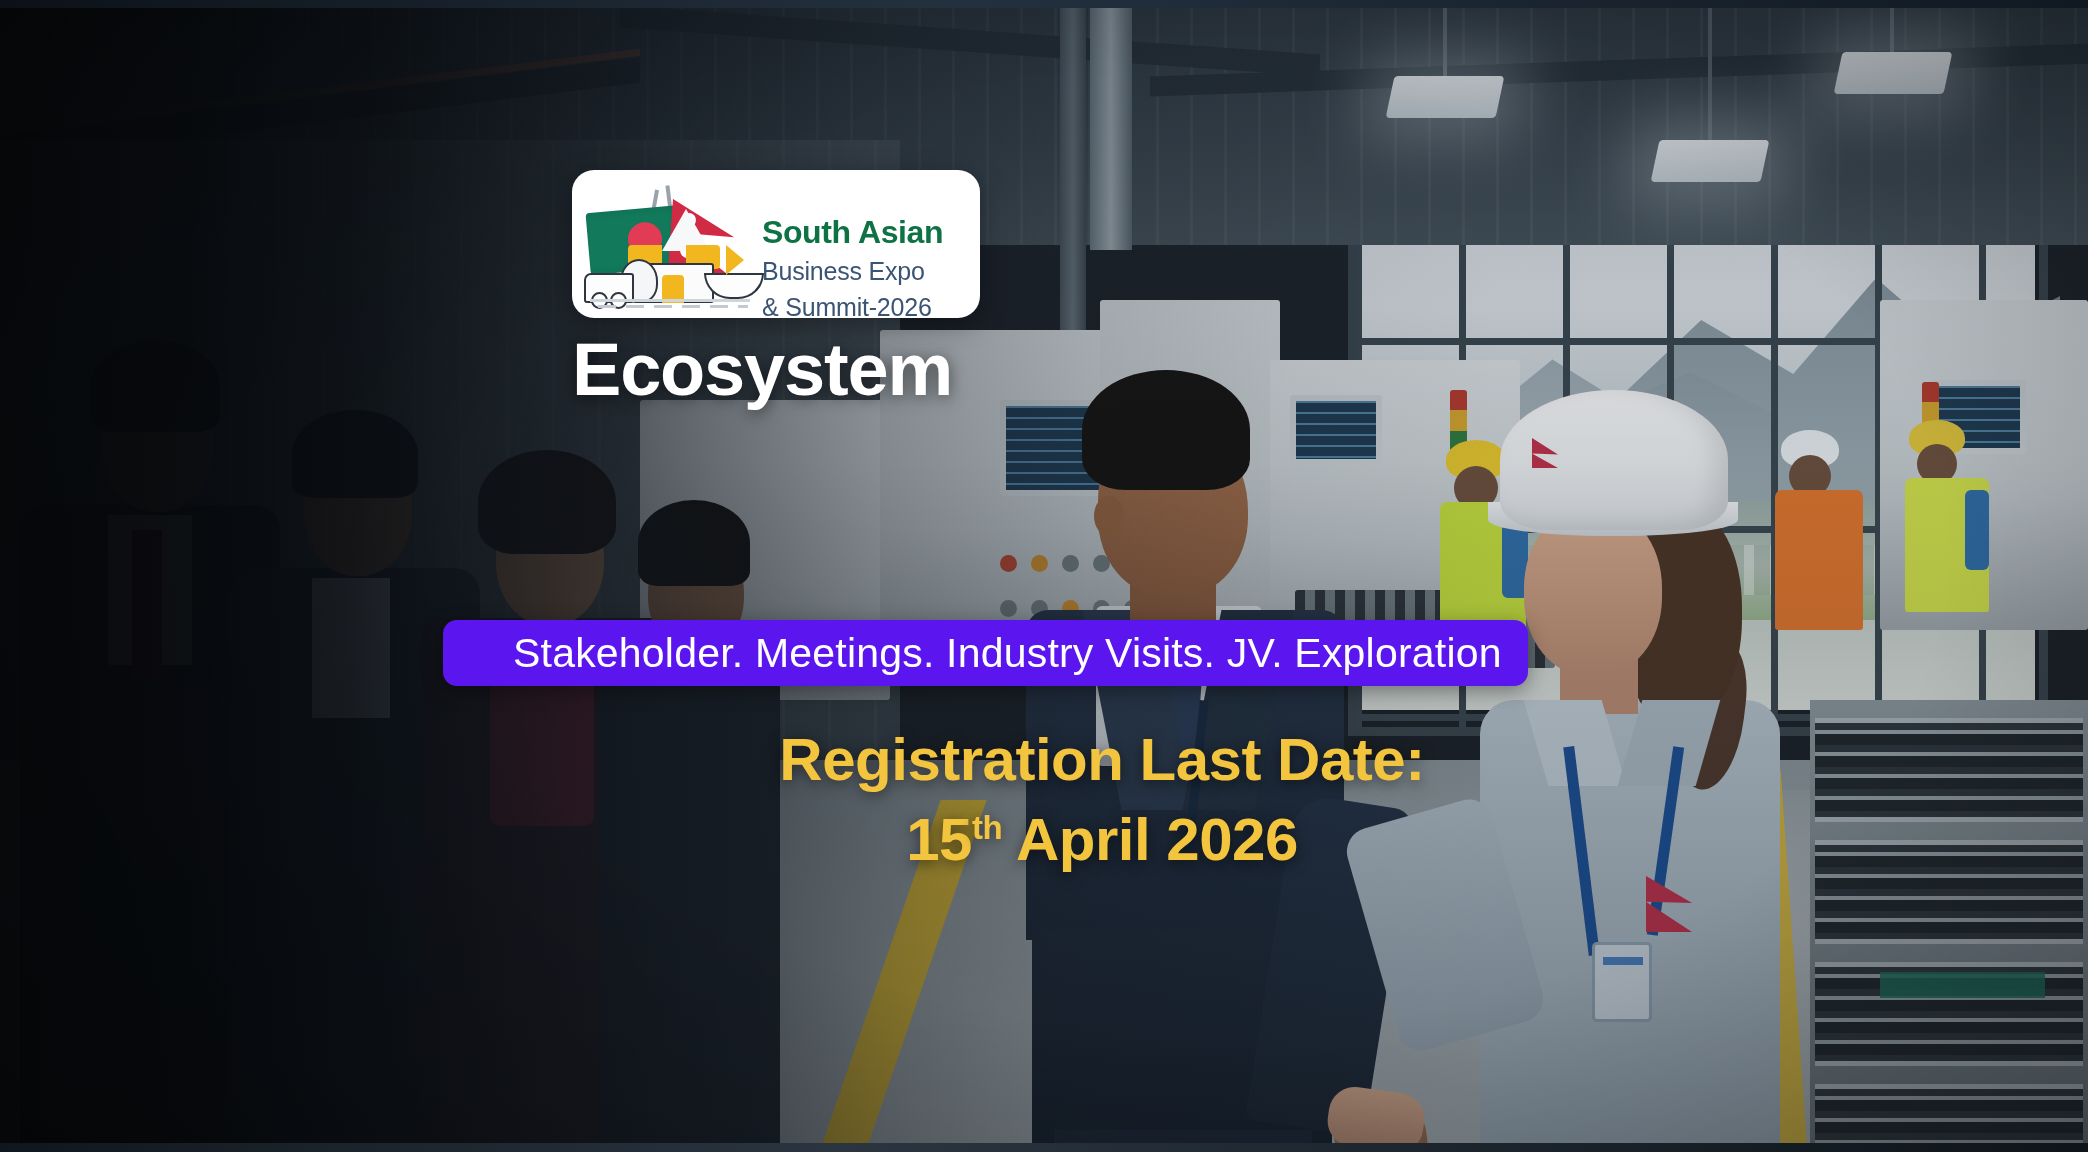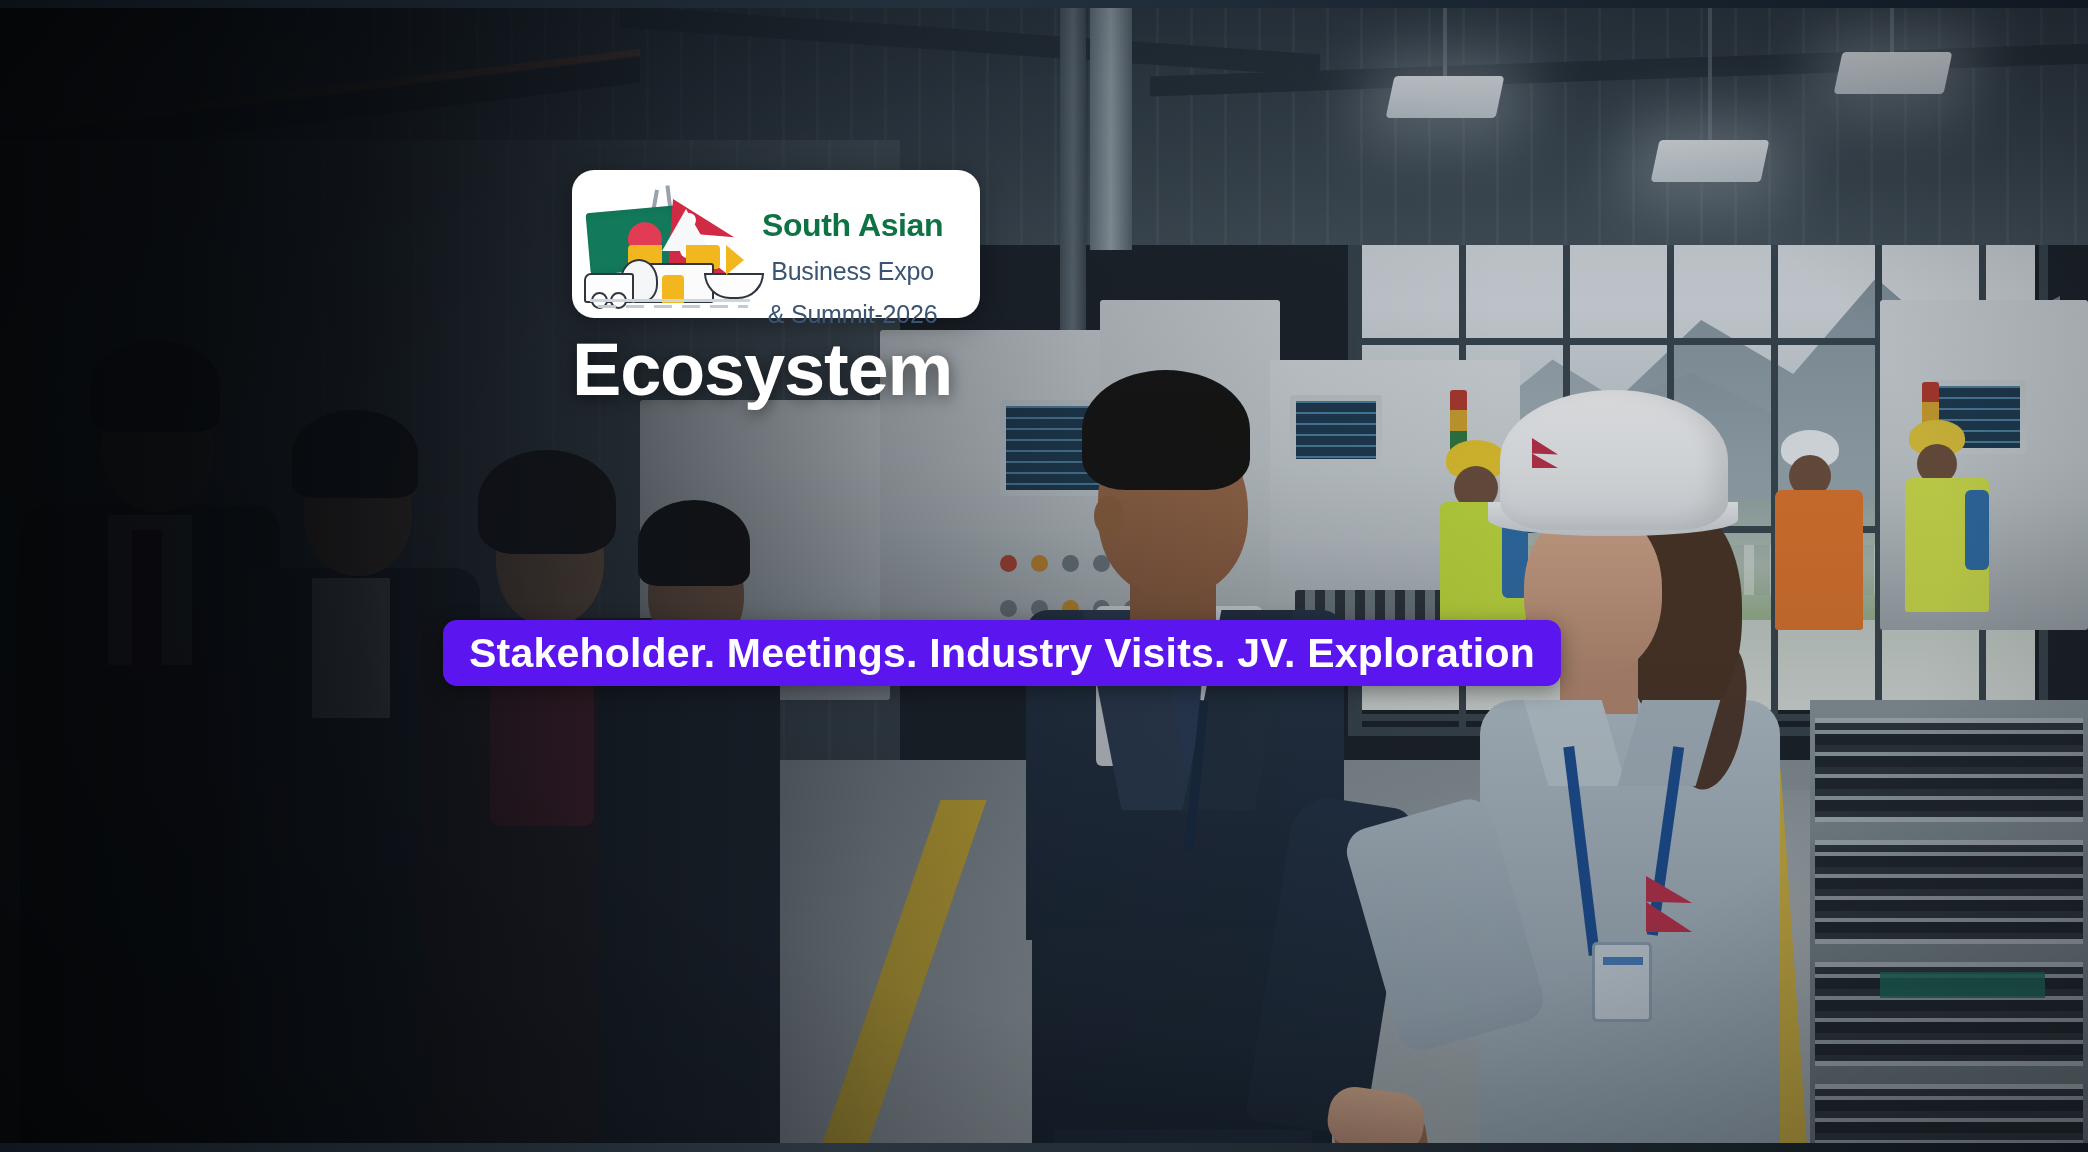--- a/index.html
+++ b/index.html
@@ -452,21 +452,21 @@
     box-shadow:0 6px 26px rgba(0,0,0,.34);
   }
   .logo-art { position:relative; width:172px; height:126px; flex:0 0 auto; }
   .logo-text { margin-left:6px; line-height:1.0; }
   .logo-line1 {
     font-size:32px; font-weight:bold; color:#0f7245; letter-spacing:-.4px;
     white-space:nowrap;
     margin-top:48px;
   }
   .logo-line2, .logo-line3 {
-    font-size:25px; color:#3a5474; letter-spacing:-.2px; white-space:nowrap; margin-top:18px;text-align:center;
+    font-size:25px; color:#3a5474; letter-spacing:-.2px; white-space:nowrap; margin-top:11px;
   }
 
   .headline {
     position:absolute; left:572px; top:332px;
     width:1060px;
     color:#ffffff;
     font-size:74px;
     font-weight:bold;
     line-height:1.02;
     letter-spacing:-1.2px;
@@ -481,23 +481,24 @@
     height:66px;
     background:#5b16f0;
     border-radius:14px;
     display:flex; align-items:center; justify-content:center;
     padding:0 26px;
     box-shadow:0 5px 20px rgba(0,0,0,.36);
   }
   .pill-text {
     color:#ffffff;
     font-size:41px;
-    font-weight:700;
+    font-weight:400;
     letter-spacing:.2px;
     white-space:nowrap;
+    margin-left:44px;
   }
 
   .date-block {
     position:absolute; left:572px; top:728px; width:1060px;
     text-align:center;
     color:#f3c53f;
     font-weight:bold;
     line-height:1.06;
     text-shadow:0 3px 14px rgba(0,0,0,.55);
   }
@@ -784,15 +785,19 @@
     </div>
 
     <div class="headline">
       <span class="l2">Ecosystem</span>
     </div>
 
     <div class="pill">
       <span class="pill-text">Stakeholder. Meetings. Industry Visits. JV. Exploration</span>
     </div>
 
+    <div class="date-block">
+      <span class="date-l1">Registration Last Date:</span>
+      <span class="date-l2"><span>15</span><sup>th</sup><span> April 2026</span></span>
+    </div>
 
   </div>
 </div>
 
 </body></html>

